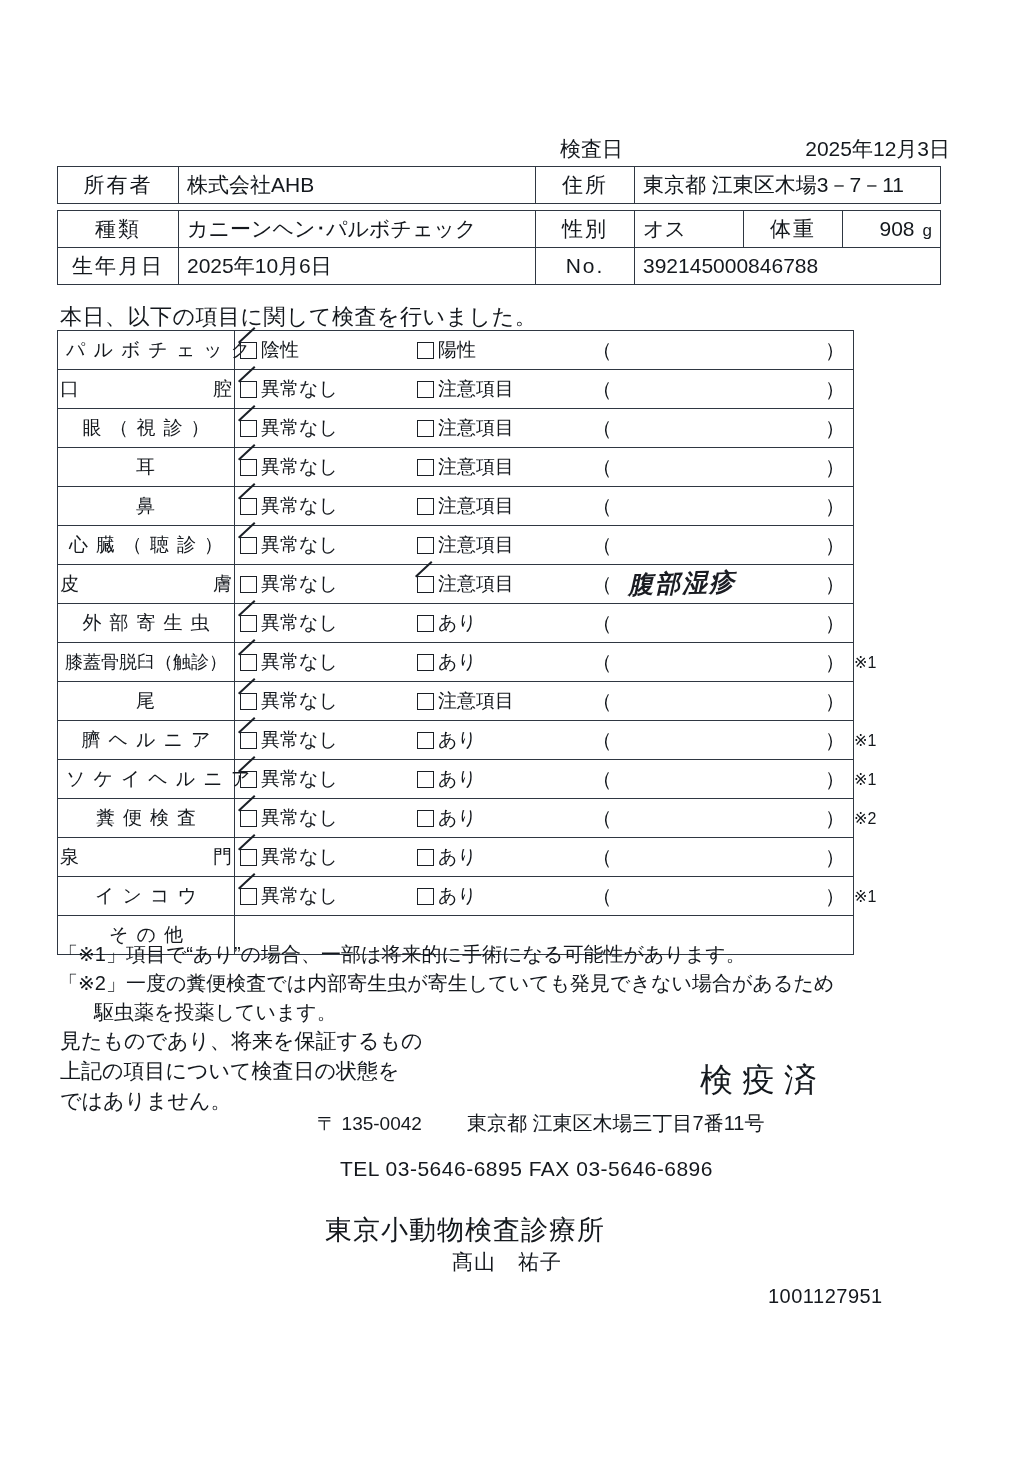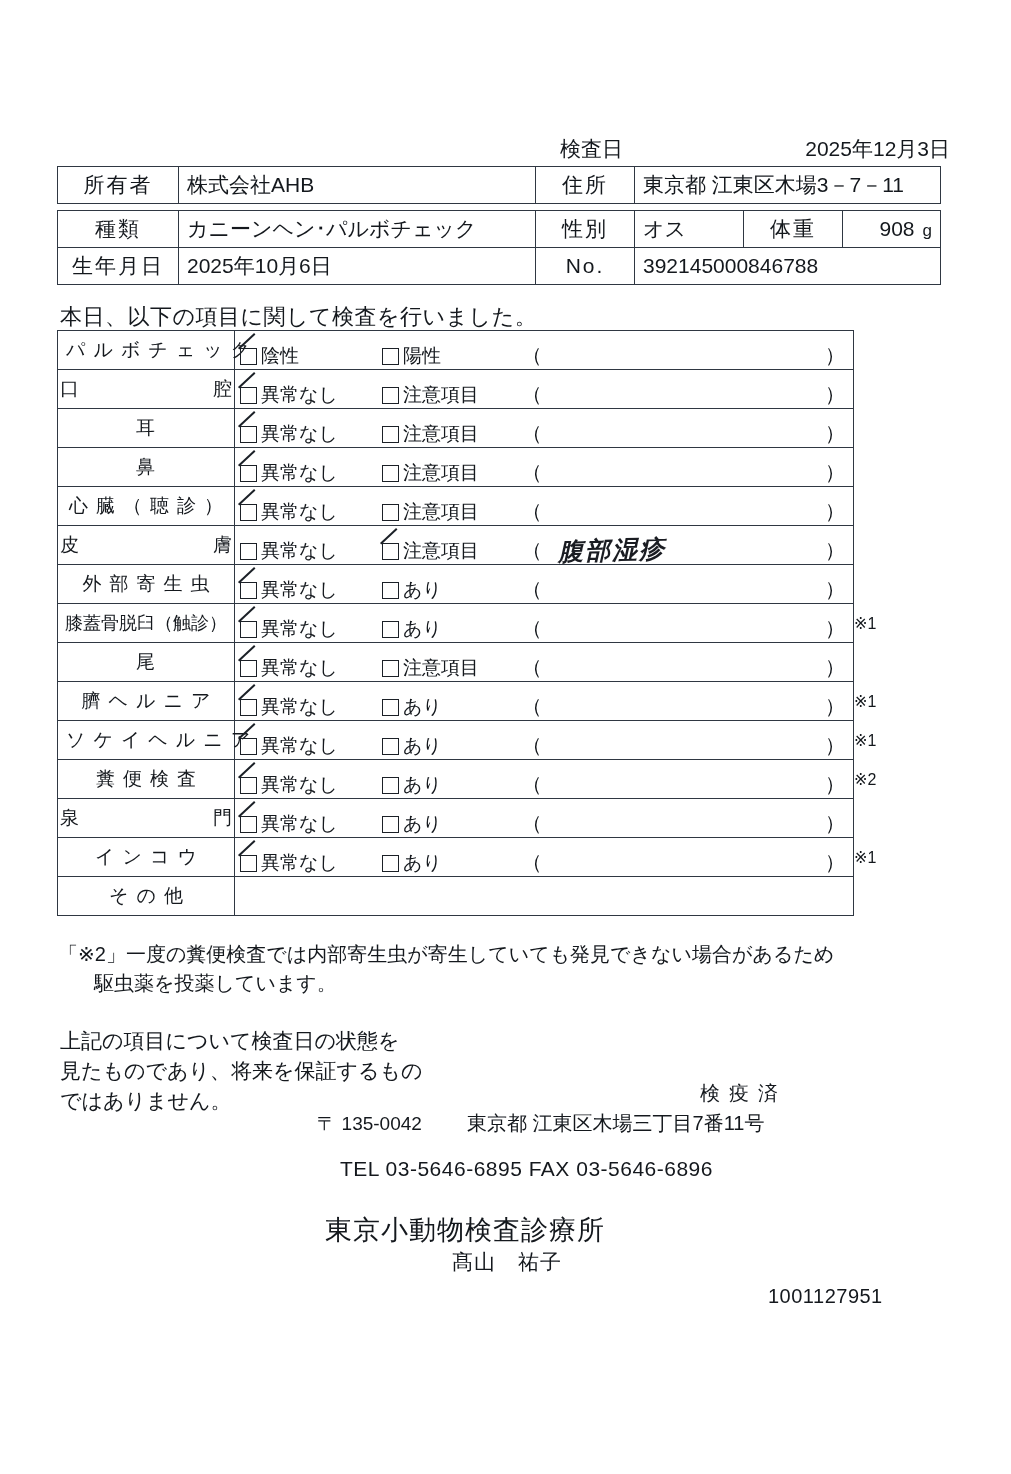--- a/index.html
+++ b/index.html
@@ -128,23 +128,24 @@
   .lab-tight {
     display: block;
     text-align: center;
     letter-spacing: 0px;
     font-size: 18px;
   }
 
   td.opts { padding: 0; }
   .opts-inner {
     display: flex;
-    align-items: flex-end;
+    align-items: center;
     height: 38px;
     position: relative;
+    gap: 35px;
   }
   .opt {
     display: flex;
     align-items: center;
     white-space: nowrap;
   }
   .opt-a { width: 142px; padding-left: 5px; }
   .opt-b { width: 140px; }
   .box {
     display: inline-block;
@@ -212,23 +213,23 @@
     top: 1026px;
     left: 60px;
     width: 430px;
     font-size: 21px;
     line-height: 30px;
   }
 
   
   .quarantine {
     position: absolute;
-    top: 1080px;
+    top: 1058px;
     left: 700px;
-    font-size: 20px;
+    font-size: 33px;
     letter-spacing: 9px;
   }
 
   
   .postal-line {
     position: absolute;
     top: 1110px;
     left: 317px;
     font-size: 20px;
     white-space: nowrap;
@@ -355,20 +356,42 @@
               <div class="paren-area">
                 <span class="paren">（</span>
                 <span class="paren">）</span>
               </div>
             </div>
           </td>
           <td class="note-col"></td>
         </tr>
         <tr>
           <td class="item-label">
+            <span class="lab-spread">眼（視診）</span>
+          </td>
+          <td class="opts">
+            <div class="opts-inner">
+              <div class="opt opt-a">
+                <span class="box checked"></span>
+                <span>異常なし</span>
+              </div>
+              <div class="opt opt-b">
+                <span class="box"></span>
+                <span>注意項目</span>
+              </div>
+              <div class="paren-area">
+                <span class="paren">（</span>
+                <span class="paren">）</span>
+              </div>
+            </div>
+          </td>
+          <td class="note-col"></td>
+        </tr>
+        <tr>
+          <td class="item-label">
             <span class="lab-center">耳</span>
           </td>
           <td class="opts">
             <div class="opts-inner">
               <div class="opt opt-a">
                 <span class="box checked"></span>
                 <span>異常なし</span>
               </div>
               <div class="opt opt-b">
                 <span class="box"></span>
@@ -635,27 +658,28 @@
           <td class="item-label">
             <span class="lab-spread">その他</span>
           </td>
           <td class="opts"></td>
           <td class="note-col"></td>
         </tr>
       </tbody>
   </table>
 
   <div class="footnotes">
+    <div>「※1」項目で“あり”の場合、一部は将来的に手術になる可能性があります。</div>
     <div>「※2」一度の糞便検査では内部寄生虫が寄生していても発見できない場合があるため</div>
     <div class="fn-indent">駆虫薬を投薬しています。</div>
   </div>
 
   <div class="disclaimer">
+    <div>見たものであり、将来を保証するもの</div>
     <div>上記の項目について検査日の状態を</div>
-    <div>見たものであり、将来を保証するもの</div>
     <div>ではありません。</div>
   </div>
 
   <div class="quarantine">検疫済</div>
 
   <div class="postal-line">
     <span class="postal-mark">〒</span>
     <span class="postal-code">135-0042</span>
     <span class="postal-gap"></span>
     <span>東京都 江東区木場三丁目7番11号</span>

